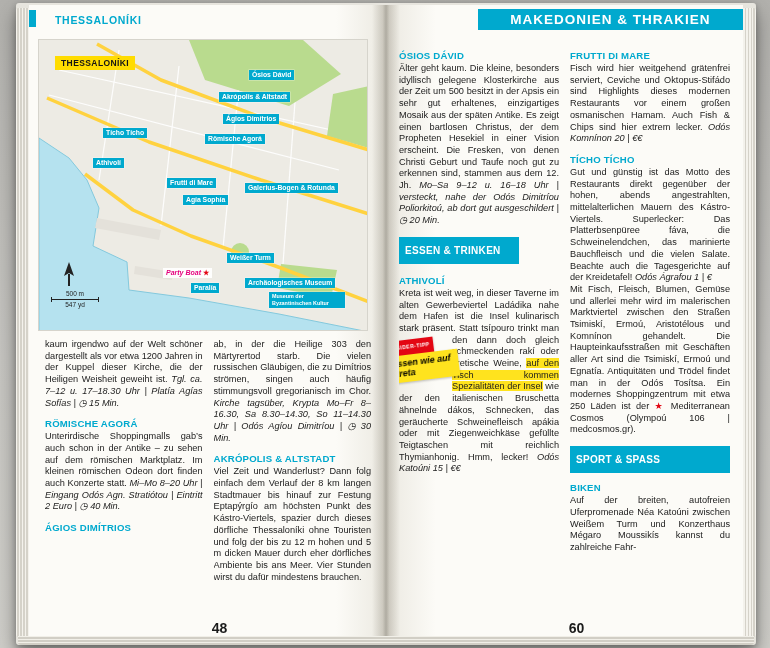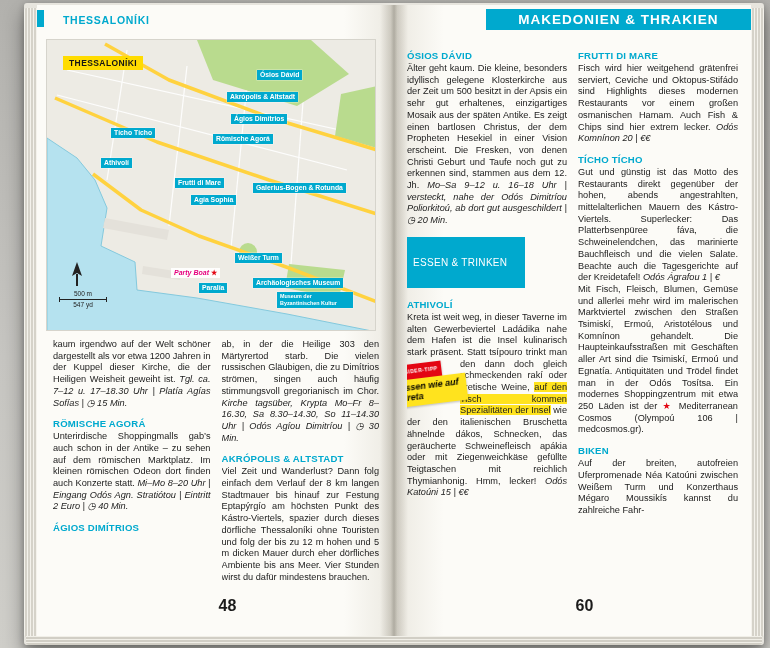--- a/index.html
+++ b/index.html
@@ -6,21 +6,20 @@
   html,body { margin:0; padding:0; }
   body {
     width:770px; height:648px; position:relative; overflow:hidden;
     background:linear-gradient(180deg,#b2b1ad 0%,#c6c5c1 55%,#cfcec9 100%);
     font-family:"Liberation Sans", sans-serif;
   }
   .book {
     position:absolute; left:16px; top:3px; width:740px; height:642px;
     background:#e7e5de; border-radius:3px;
     box-shadow:0 10px 20px rgba(0,0,0,.40), 0 2px 6px rgba(0,0,0,.25);
-    margin-left:8px;
   }
   .edge-left, .edge-right {
     position:absolute; top:5px; bottom:8px; width:13px;
     background:repeating-linear-gradient(90deg,#f4f2ec 0 1.5px,#d5d2c9 1.5px 3px);
   }
   .edge-left { left:0; border-radius:3px 0 0 3px; }
   .edge-right { right:0; border-radius:0 3px 3px 0; }
   .edge-bottom {
     position:absolute; left:2px; right:2px; bottom:0; height:9px;
     background:repeating-linear-gradient(180deg,#f1efe8 0 1.5px,#d1cec5 1.5px 3px);
@@ -73,27 +72,27 @@
   .rp-cols { left:13px; top:44px; width:331px; height:568px; }
   .col { flex:1 1 0; overflow:hidden; }
   .col p { font-size:9.2px; line-height:11.7px; text-align:justify; color:#1b1b1b; margin:0; position:relative; }
   .heading { color:#00a9ce; font-weight:bold; font-size:9.6px; letter-spacing:.2px; margin:9px 0 2px; }
   .col .heading:first-child { margin-top:1px; }
   .info { font-style:italic; }
   .it { }
   .hl { background:#ffe31e; }
   .star-red { color:#e30613; font-style:normal; }
   .col-banner {
-    background:#00a9ce; color:#fff; font-weight:normal; font-size:10px; letter-spacing:.3px;
-    padding:20px 6px; margin:10px 0 5px; display:block;
+    background:#00a9ce; color:#fff; font-weight:bold; font-size:10px; letter-spacing:.3px;
+    padding:8px 6px; margin:10px 0 5px; display:block;
   }
   .col-banner.fit { display:inline-block; padding-right:18px; margin-bottom:2px; }
   .pageno {
-    position:absolute; left:0; right:0; bottom:21px; text-align:center;
-    font-weight:bold; font-size:16px; color:#1b1b1b;padding-left:24px;
+    position:absolute; left:0; right:0; bottom:0; text-align:center;
+    font-weight:bold; font-size:14px; color:#1b1b1b;padding-left:24px;
   }
 
   
   .rp-banner {
     position:absolute; left:92px; right:0; top:4px; height:21px; background:#00a9ce;
     display:flex; align-items:center; justify-content:center;
     color:#fff; font-weight:bold; font-size:13.5px; letter-spacing:1px; white-space:nowrap;
   }
 
   
@@ -217,20 +216,21 @@
 
       <div class="col">
         <div class="heading">FRUTTI DI MARE</div>
         <p><span>Fisch wird hier weitgehend grätenfrei serviert, Ceviche und Oktopus-Stifádo sind Highlights dieses modernen Restaurants vor einem großen osmanischen Hamam. Auch Fish &amp; Chips sind hier extrem lecker. </span><span class="info">Odós Komnínon 20 | €€</span></p>
 
         <div class="heading">TÍCHO TÍCHO</div>
         <p><span>Gut und günstig ist das Motto des Restaurants direkt gegenüber der hohen, abends angestrahlten, mittelalterlichen Mauern des Kástro-Viertels. Superlecker: Das Platterbsenpüree </span><span class="it">fáva</span><span>, die Schweinelendchen, das marinierte Bauchfleisch und die vielen Salate. Beachte auch die Tagesgerichte auf der Kreidetafel! </span><span class="info">Odós Ágrafou 1 | €</span></p>
 
         <p><span>Mit Fisch, Fleisch, Blumen, Gemüse und allerlei mehr wird im malerischen </span><span class="it">Marktviertel</span><span> zwischen den Straßen Tsimiskí, Ermoú, Aristotélous und Komnínon gehandelt. Die Haupteinkaufsstraßen mit Geschäften aller Art sind die </span><span class="it">Tsimiskí, Ermoú</span><span> und </span><span class="it">Egnatía</span><span>. Antiquitäten und Trödel findet man in der </span><span class="it">Odós Tosítsa</span><span>. Ein modernes Shoppingzentrum mit etwa 250 Läden ist der </span><span class="star-red">★</span><span class="it"> Mediterranean Cosmos (Olympoú 106 | medcosmos.gr).</span></p>
 
+        <div class="col-banner">SPORT &amp; SPASS</div>
         <div class="heading">BIKEN</div>
         <p><span>Auf der breiten, autofreien Uferpromenade </span><span class="it">Néa Katoúni</span><span> zwischen Weißem Turm und Konzerthaus Mégaro Moussikís kannst du zahlreiche Fahr-</span></p>
       </div>
     </div>
 
     <div class="pageno">60</div>
   </div>
 
   <div class="spine"></div>
 </div>

